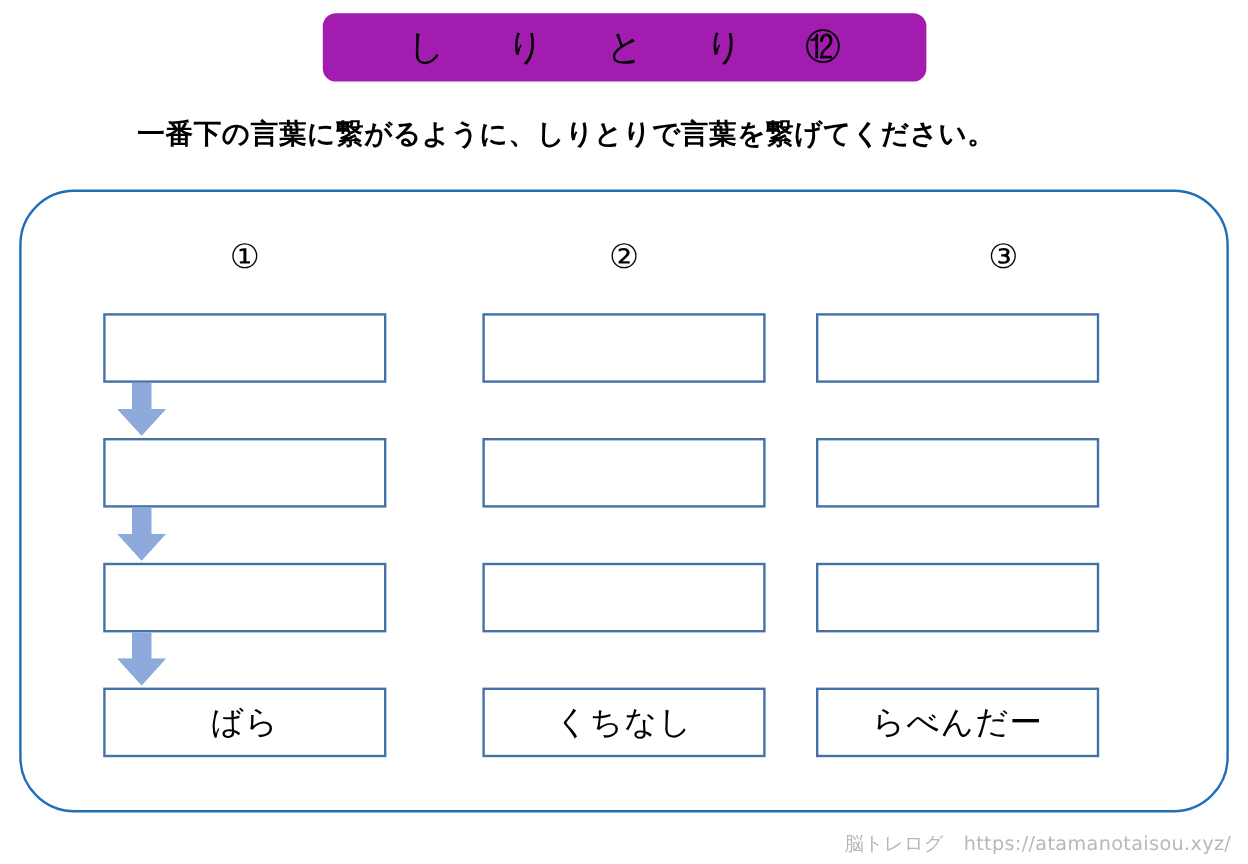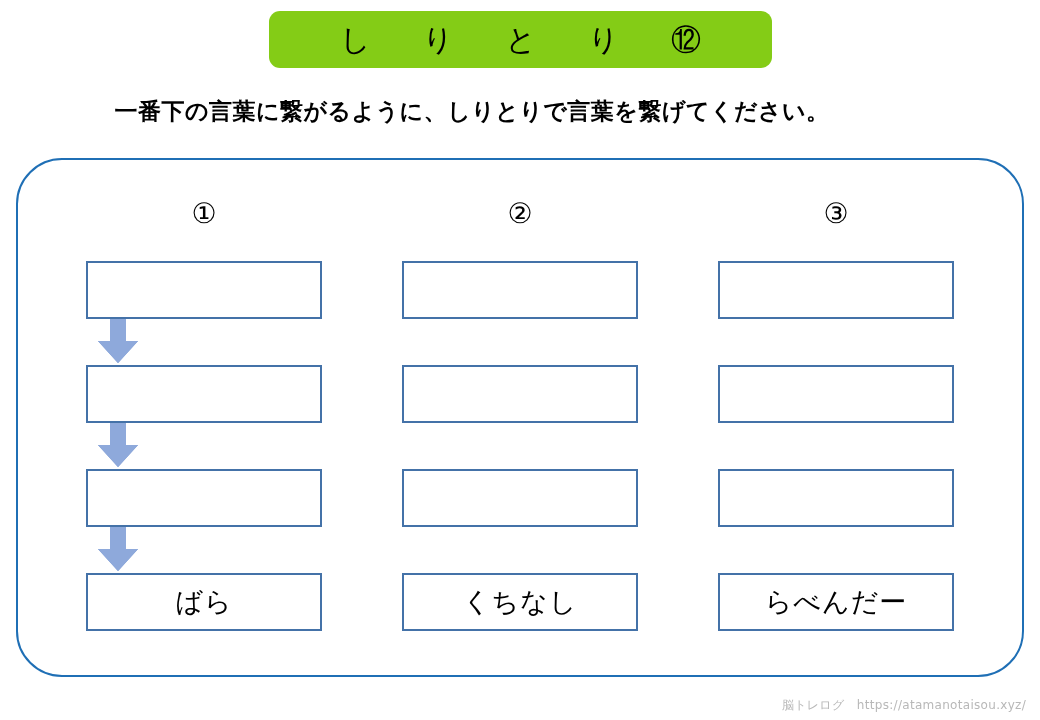--- a/index.html
+++ b/index.html
@@ -15,21 +15,21 @@
     overflow: hidden;
   }
 
   
   .title-bar {
     position: absolute;
     left: 269px;
     top: 11px;
     width: 503px;
     height: 57px;
-    background: #84cc16;
+    background: #a21caf;
     border-radius: 11px;
     display: flex;
     align-items: center;
     justify-content: center;
   }
   .title-text {
     font-size: 30px;
     color: #000000;
     letter-spacing: 11px;
     text-indent: 11px;
@@ -57,21 +57,21 @@
     top: 158px;
     width: 1008px;
     height: 519px;
     border: 2px solid #1f6fb5;
     border-radius: 46px;
     box-sizing: border-box;
     background: #ffffff;
   }
   .col-1 { left: 86px; }
   .col-2 { left: 402px; text-align: center; }
-  .col-3 { left: 718px; }
+  .col-3 { left: 680px; }
 
   .col-header {
     position: absolute;
     top: 200px;
     width: 236px;
     text-align: center;
     font-size: 28px;
     color: #000000;
     line-height: 1;
   }
@@ -105,21 +105,21 @@
   .arrow-1 { top: 319px; }
   .arrow-2 { top: 423px; }
   .arrow-3 { top: 527px; }
   .arrow svg { display: block; }
 
   
   .footer {
     position: absolute;
     right: 14px;
     bottom: 6px;
-    font-size: 12px;
+    font-size: 16px;
     color: #b8b8b8;
     white-space: pre;
     letter-spacing: 0.3px;
   }
 </style>
 </head>
 <body>
 
 <div class="title-bar">
   <span class="title-text">し　り　と　り　⑫</span>

